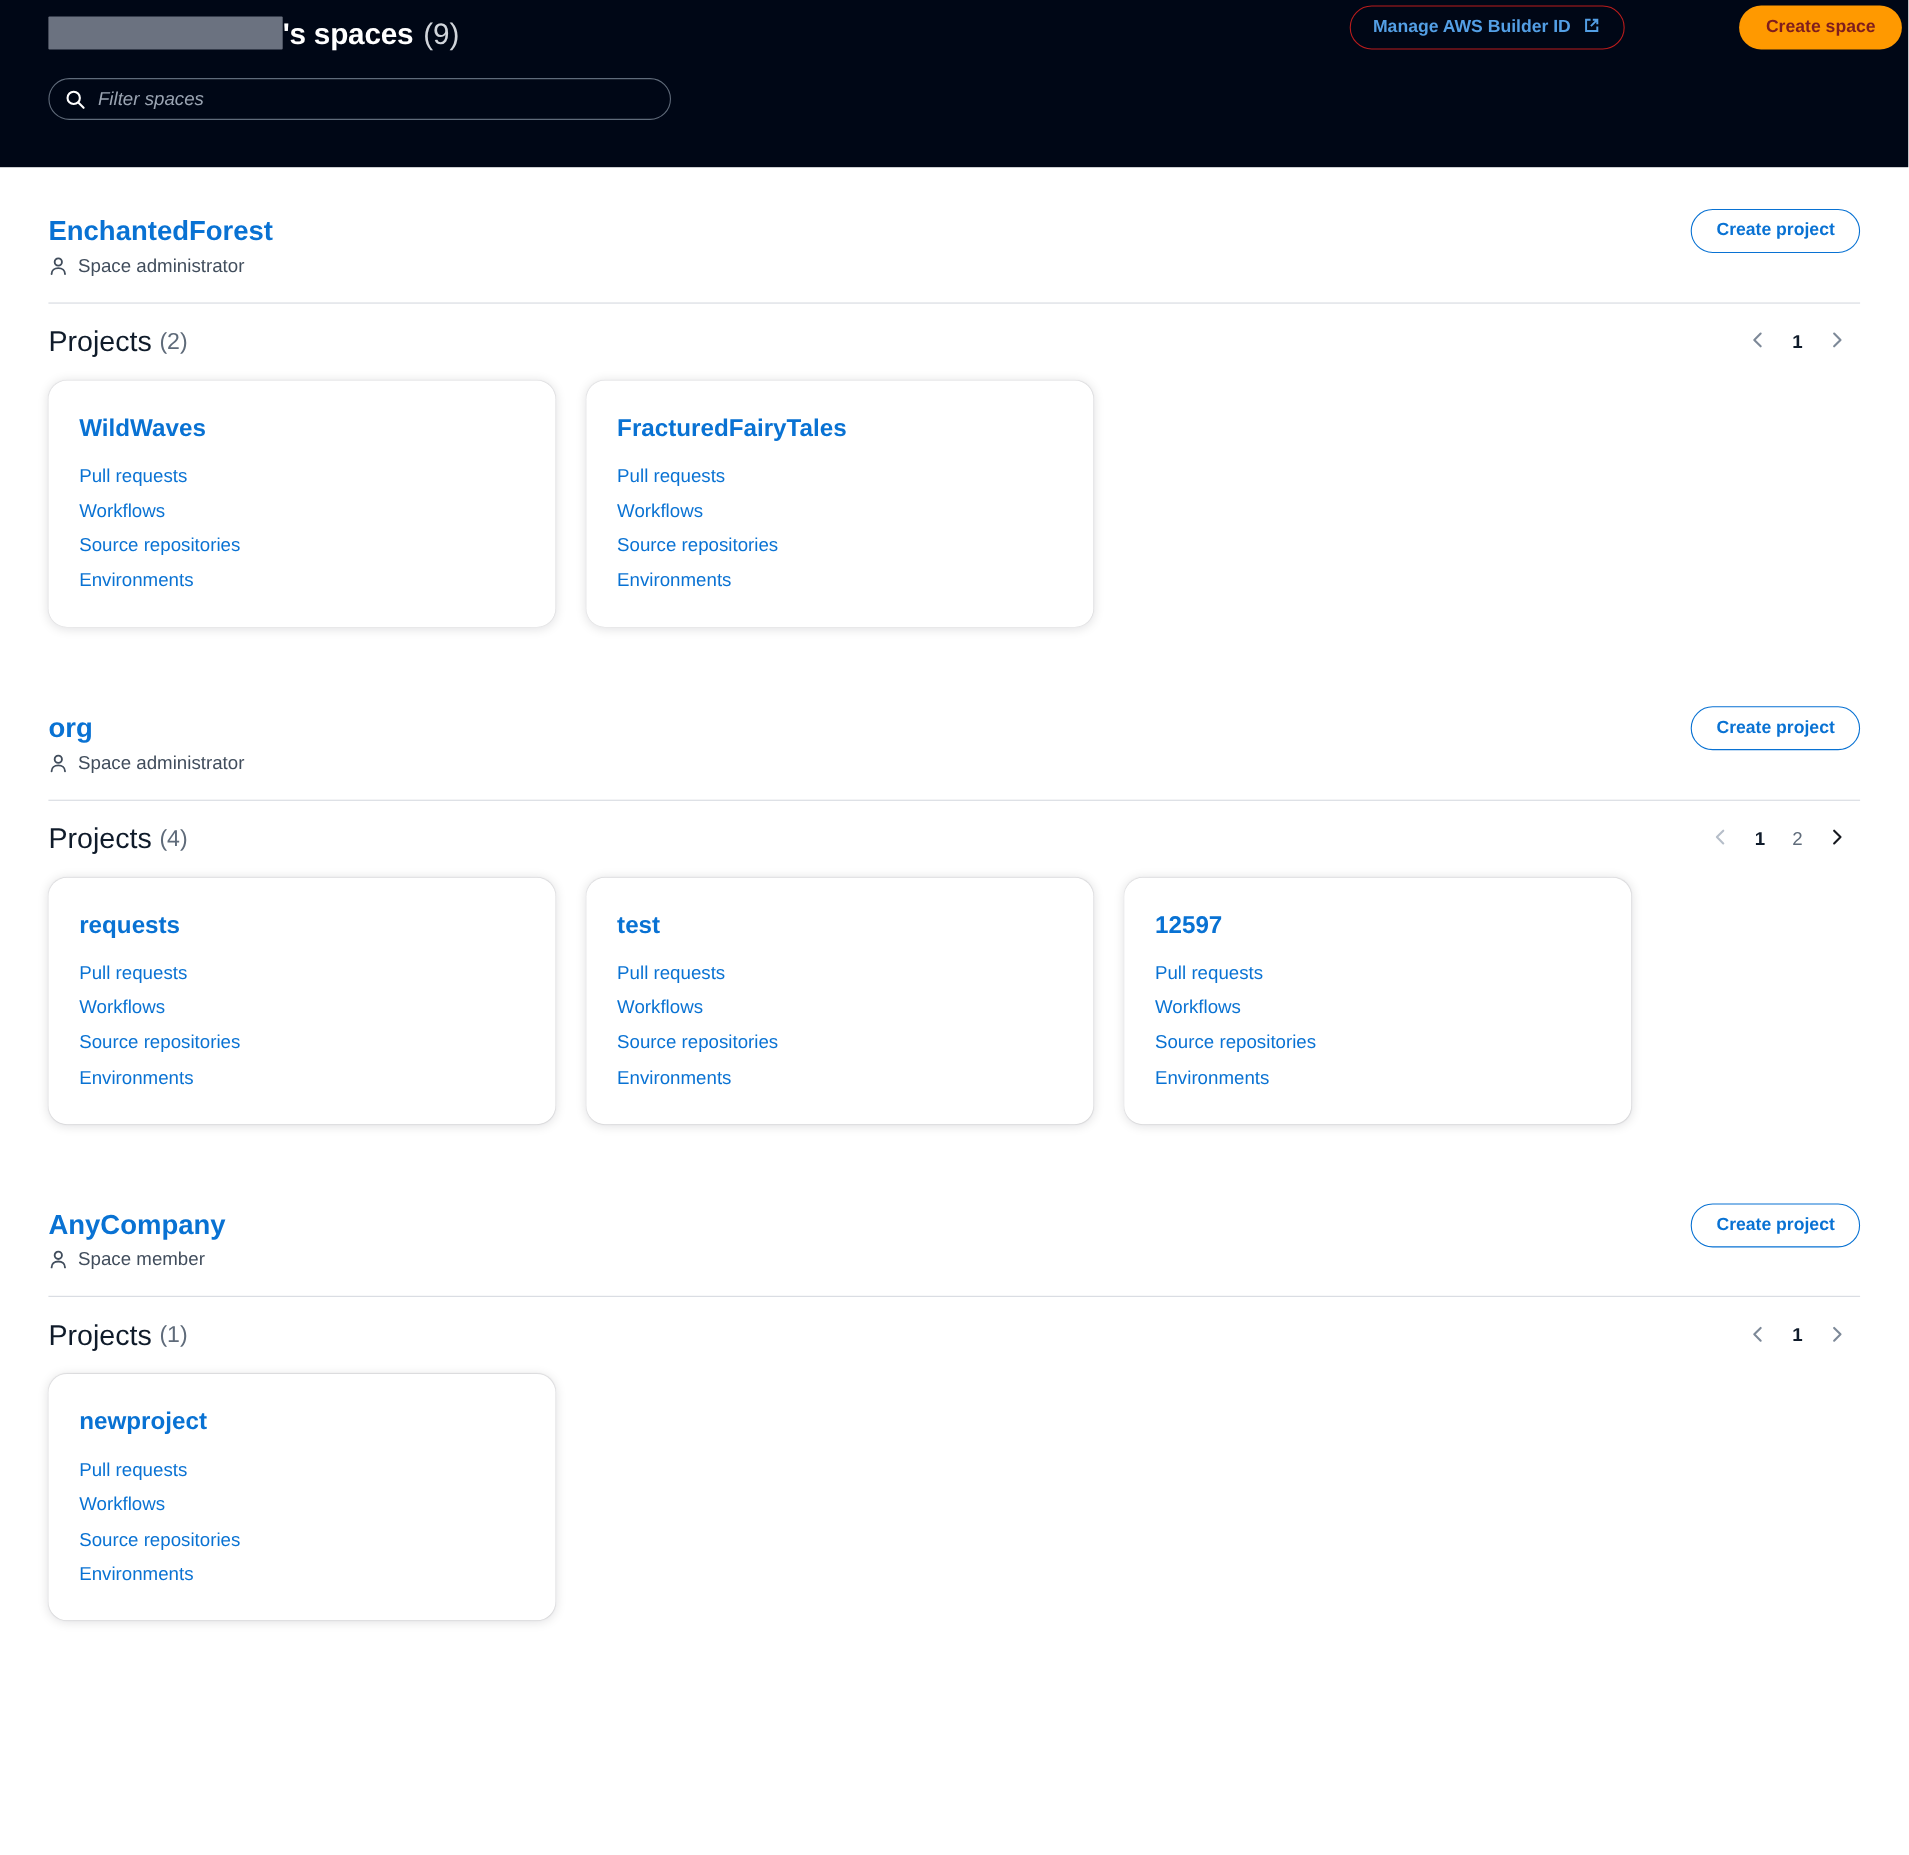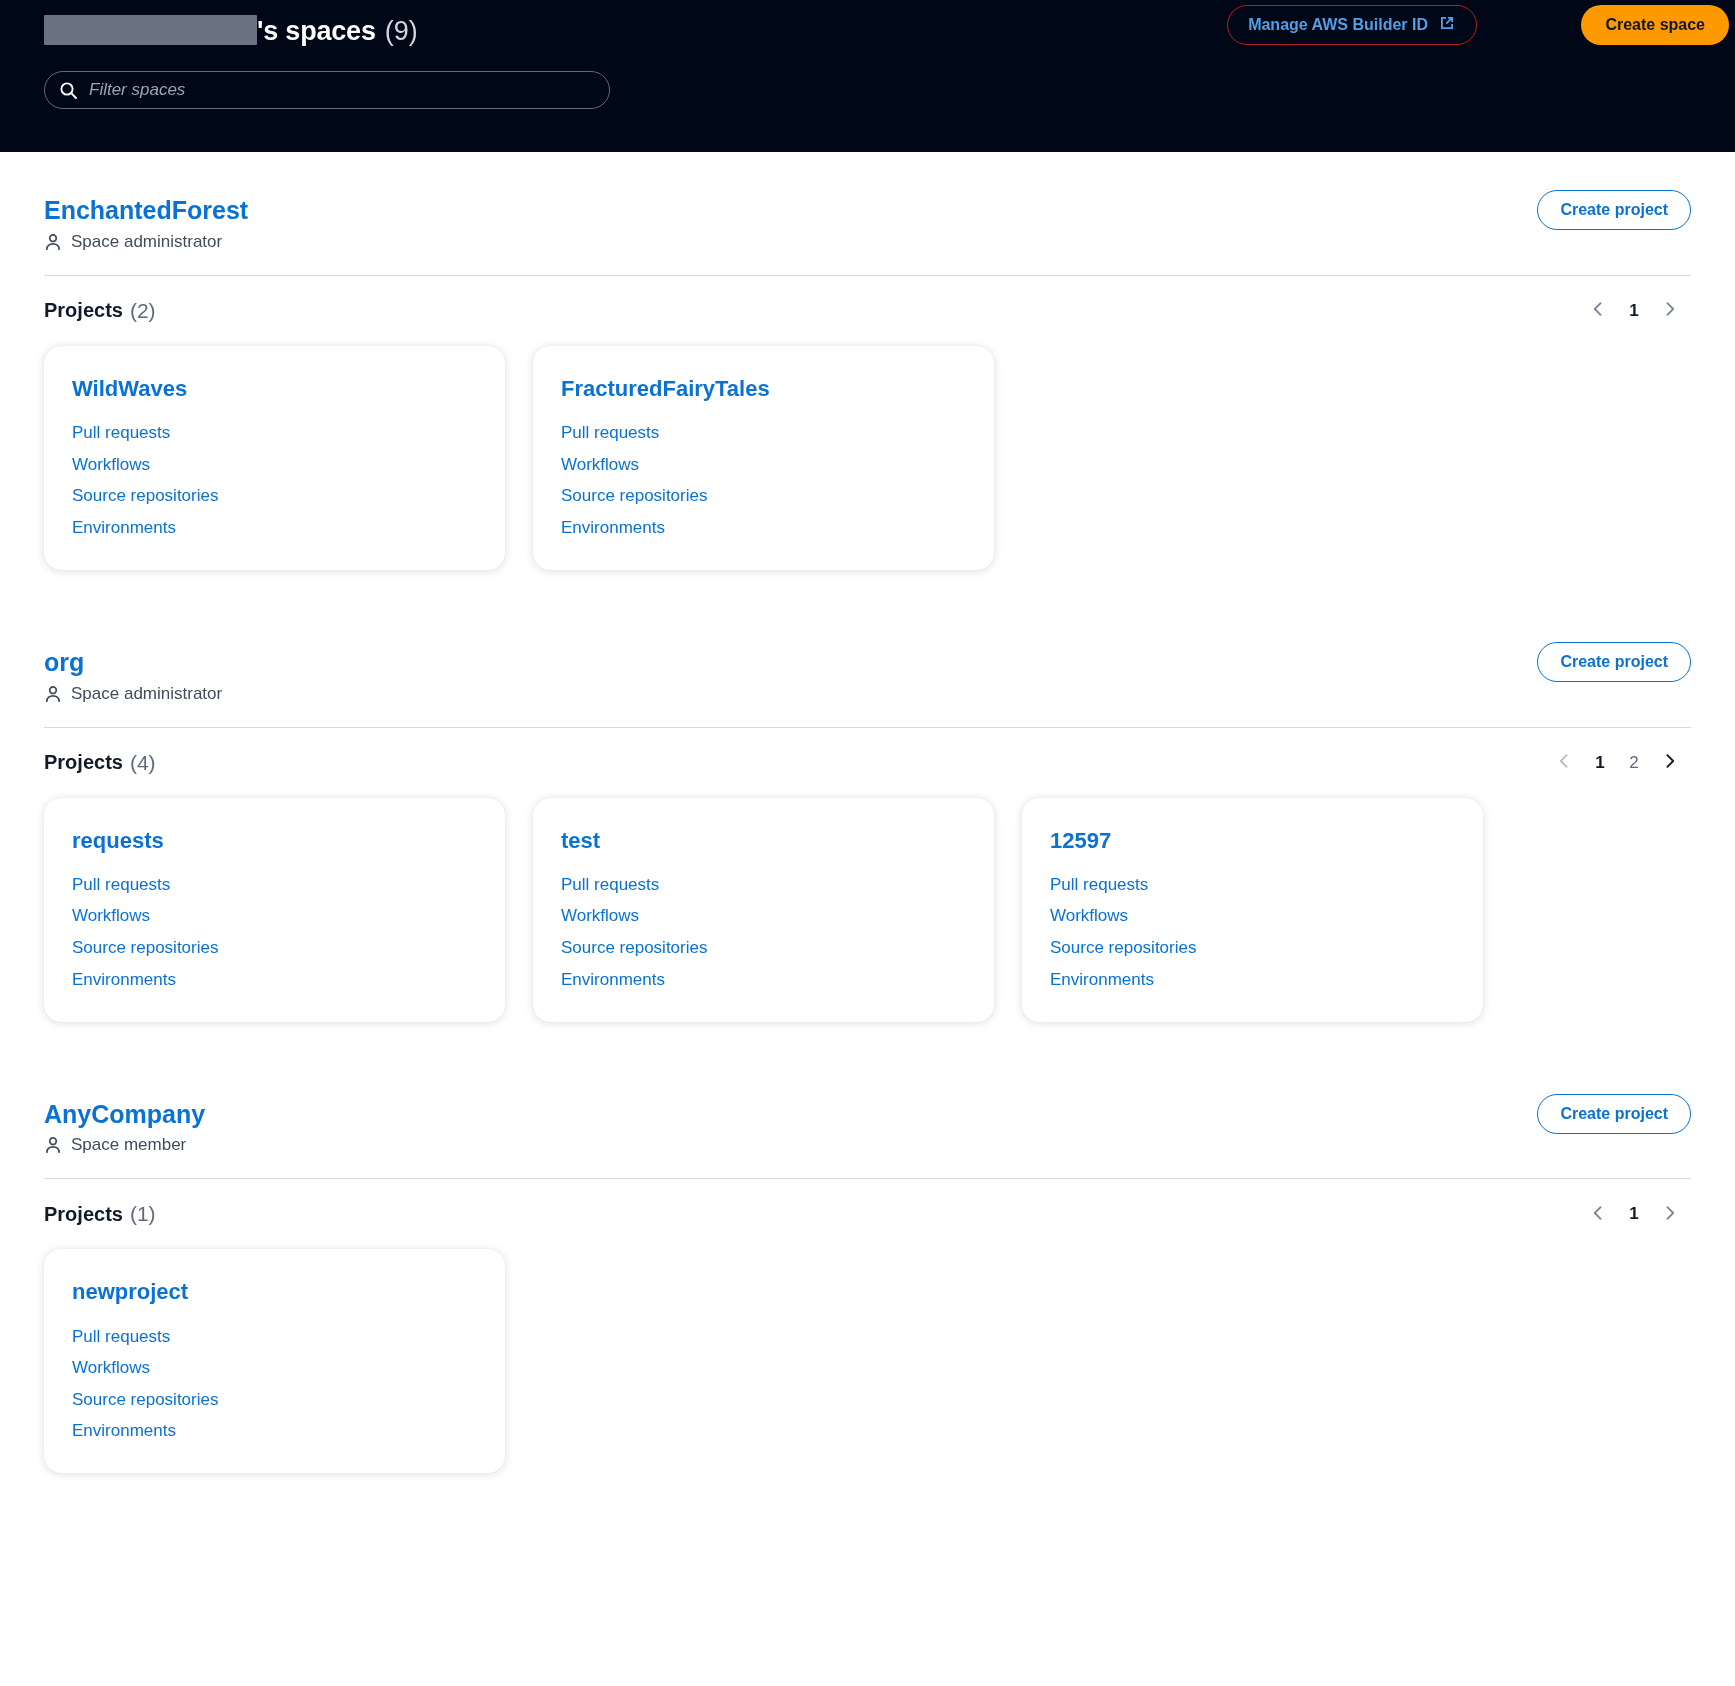--- a/index.html
+++ b/index.html
@@ -128,21 +128,21 @@
 
   .btn-create-space {
     position: absolute;
     right: -252px;
     top: 0px;
     height: 40px;
     padding: 0 24px;
     border: none;
     border-radius: 20px;
     background: #ff9900;
-    color: #0f172a;
+    color: #7f1d1d;
     font-family: "Liberation Sans", sans-serif;
     font-size: 16px;
     font-weight: bold;
     cursor: pointer;
     white-space: nowrap;
   }
 
   
   .content {
     padding: 0 56px 0 44px;
@@ -201,22 +201,22 @@
   }
 
   .projects-bar {
     position: relative;
     height: 70px;
     display: flex;
     align-items: center;
   }
 
   .projects-title {
-    font-size: 20px;
-    font-weight: bold;
+    font-size: 26px;
+    font-weight: normal;
     color: #0f1b2a;
   }
   .projects-count {
     font-size: 21px;
     font-weight: normal;
     color: #5f6b7a;
     margin-left: 7px;
   }
 
   .pager {

